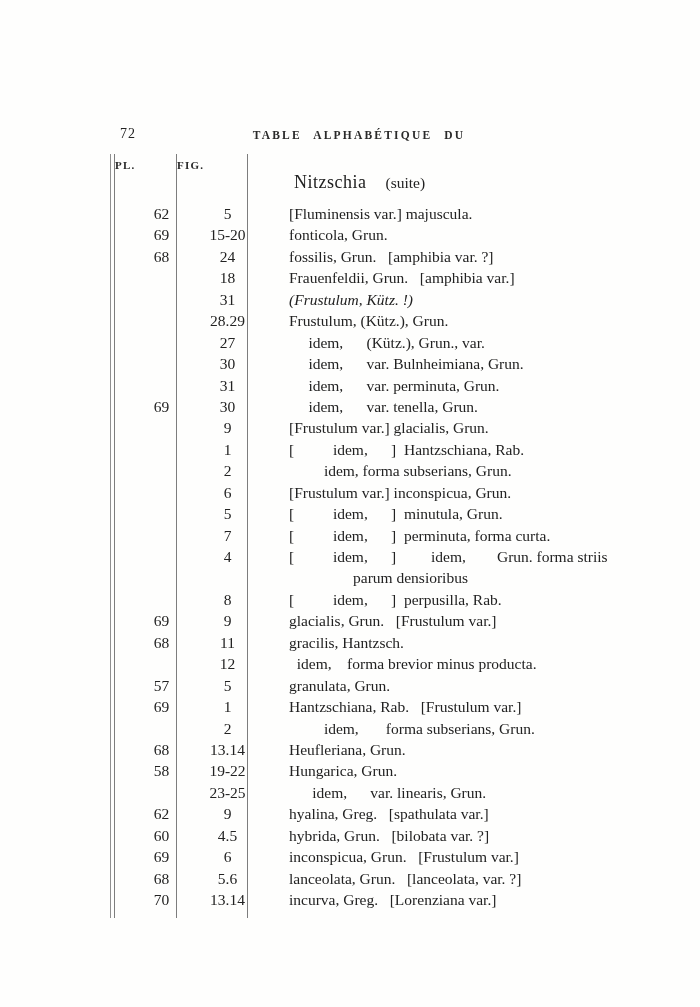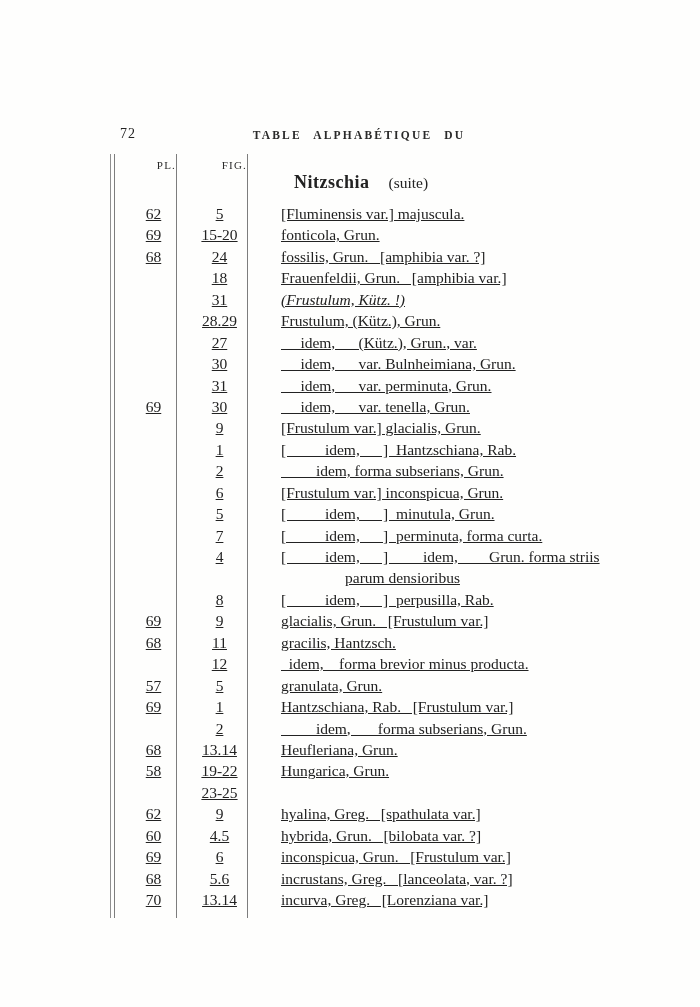--- a/index.html
+++ b/index.html
@@ -48,51 +48,50 @@
   .vrule.r2 { left: 114px; }
   .vrule.r3 { left: 176px; }
   .vrule.r4 { left: 247px; }
 
   
   .col-head {
     position: absolute;
     top: 159px;
     font-size: 11px;
     letter-spacing: 1.2px;
-    text-align: right;
-    font-weight: 400;
+    text-align: left;
+    font-weight: 700;
     color: #2a2a2a;
   }
   .col-head.pl  { left: 115px; width: 61px; }
   .col-head.fig { left: 177px; width: 70px; }
 
   
   .section-heading {
     position: absolute;
     left: 294px;
     top: 172px;
     white-space: nowrap;
   }
   .genus {
-    font-weight: bold;
+    font-weight: normal;
     font-size: 18px;
     letter-spacing: 0.5px;
   }
   .suite {
     font-size: 15.5px;
     margin-left: 19px;
   }
 
   
   .rows {
     position: absolute;
     top: 203px;
-    left: 8px;
+    left: 16px;
     right: 0;
-    text-decoration: underline;
   }
   .row {
     display: flex;
     height: 21.45px;
     line-height: 21.45px;
     font-size: 15.5px;
   }
   .c-pl {
     width: 61px;
     margin-left: 115px;
@@ -293,20 +292,21 @@
 
     <div class="row">
       <div class="c-pl">58</div>
       <div class="c-fig">19-22</div>
       <div class="c-txt">Hungarica, Grun.</div>
     </div>
 
     <div class="row">
       <div class="c-pl"></div>
       <div class="c-fig">23-25</div>
+      <div class="c-txt">      idem,      var. linearis, Grun.</div>
     </div>
 
     <div class="row">
       <div class="c-pl">62</div>
       <div class="c-fig">9</div>
       <div class="c-txt">hyalina, Greg.   [spathulata var.]</div>
     </div>
 
     <div class="row">
       <div class="c-pl">60</div>
@@ -316,21 +316,21 @@
 
     <div class="row">
       <div class="c-pl">69</div>
       <div class="c-fig">6</div>
       <div class="c-txt">inconspicua, Grun.   [Frustulum var.]</div>
     </div>
 
     <div class="row">
       <div class="c-pl">68</div>
       <div class="c-fig">5.6</div>
-      <div class="c-txt">incrustans, Greg.   [lanceolata, var. ?]</div>
+      <div class="c-txt">lanceolata, Grun.   [lanceolata, var. ?]</div>
     </div>
 
     <div class="row">
       <div class="c-pl">70</div>
       <div class="c-fig">13.14</div>
       <div class="c-txt">incurva, Greg.   [Lorenziana var.]</div>
     </div>
   </div>
 
 </div>

